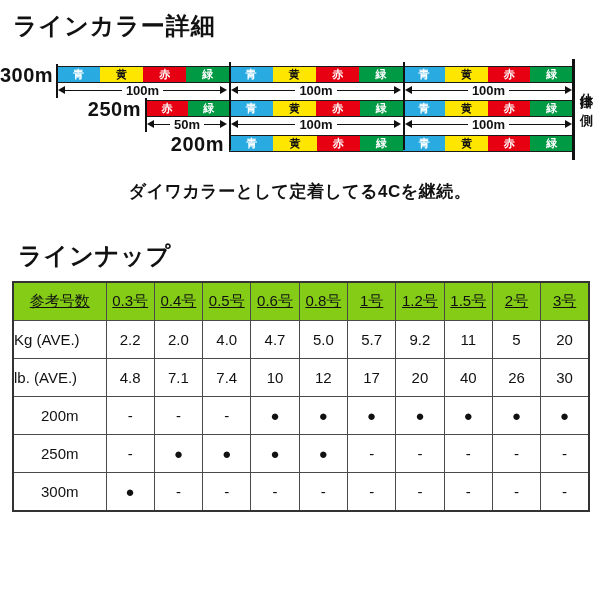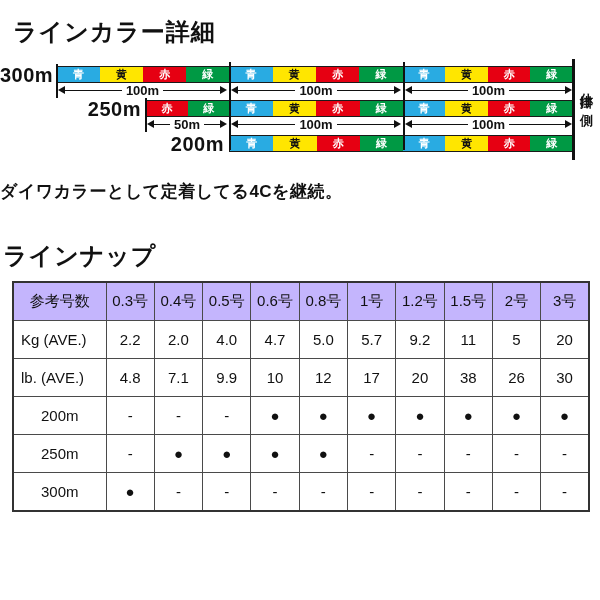--- a/index.html
+++ b/index.html
@@ -4,22 +4,22 @@
 <style>
   html,body{margin:0;padding:0;}
   body{
     width:600px;height:600px;background:#ffffff;color:#111;
     font-family:"Liberation Sans","DejaVu Sans",sans-serif;
     -webkit-font-smoothing:antialiased;
   }
   .page{position:relative;width:600px;height:600px;overflow:hidden;background:#fff;}
 
   .sec-title{position:absolute;margin:0;font-size:24px;font-weight:bold;letter-spacing:1px;white-space:nowrap;}
-  #title1{left:13px;top:16px;}
-  #title2{left:3px;top:240px;}
+  #title1{left:13px;top:10px;}
+  #title2{left:18px;top:240px;}
 
   #diagram{position:absolute;left:0;top:55px;width:600px;height:118px;}
 
   .mlabel{position:absolute;font-size:20px;font-weight:bold;text-align:right;white-space:nowrap;letter-spacing:0.5px;}
 
   .bar{position:absolute;height:15px;display:flex;border:1px solid #1a1a1a;box-sizing:content-box;}
   .seg{display:flex;height:100%;}
   .blk{display:flex;align-items:center;justify-content:center;font-size:11px;font-weight:bold;line-height:1;height:100%;}
 
   .arrow{position:absolute;height:14px;display:flex;align-items:center;}
@@ -29,33 +29,33 @@
   .arrow .albl{padding:0 4px;font-size:13px;font-weight:bold;white-space:nowrap;}
 
   .vline{position:absolute;background:#111;}
 
   .side-label{
     position:absolute;left:577px;top:28px;height:80px;
     writing-mode:vertical-rl;text-orientation:upright;
     font-size:13px;font-weight:bold;letter-spacing:2px;white-space:nowrap;
   }
 
-  #subtitle{position:absolute;left:0;top:180px;width:600px;
+  #subtitle{position:absolute;left:0;top:180px;width:600px;text-align:center;
     font-size:17px;font-weight:bold;letter-spacing:0.5px;}
 
   #lineup-table{
     position:absolute;left:12px;top:281px;width:576px;
     border-collapse:collapse;table-layout:fixed;border:2px solid #333;
   }
   #lineup-table td{
     border:1px solid #4a4a4a;height:37px;text-align:center;vertical-align:middle;
     font-size:15px;padding:0;overflow:hidden;
   }
-  #lineup-table thead td{background:#c4b5fd;}
-  #lineup-table td.left{text-align:left;padding-left:7px;}
+  #lineup-table thead td{background:#84cc16;text-decoration:underline;}
+  #lineup-table td.left{text-align:left;}
   #lineup-table td.dot{font-size:15px;}
 </style>
 </head>
 <body>
 
 <div class="page">
 
   <h1 class="sec-title" id="title1">ラインカラー詳細</h1>
 
   <div id="diagram">
@@ -208,26 +208,26 @@
           <td>5.7</td>
           <td>9.2</td>
           <td>11</td>
           <td>5</td>
           <td>20</td>
         </tr>
         <tr>
           <td class="left">lb. (AVE.)</td>
           <td>4.8</td>
           <td>7.1</td>
-          <td>9.9</td>
+          <td>7.4</td>
           <td>10</td>
           <td>12</td>
           <td>17</td>
           <td>20</td>
-          <td>38</td>
+          <td>40</td>
           <td>26</td>
           <td>30</td>
         </tr>
         <tr>
           <td>200m</td>
           <td>-</td>
           <td>-</td>
           <td>-</td>
           <td class="dot">●</td>
           <td class="dot">●</td>

